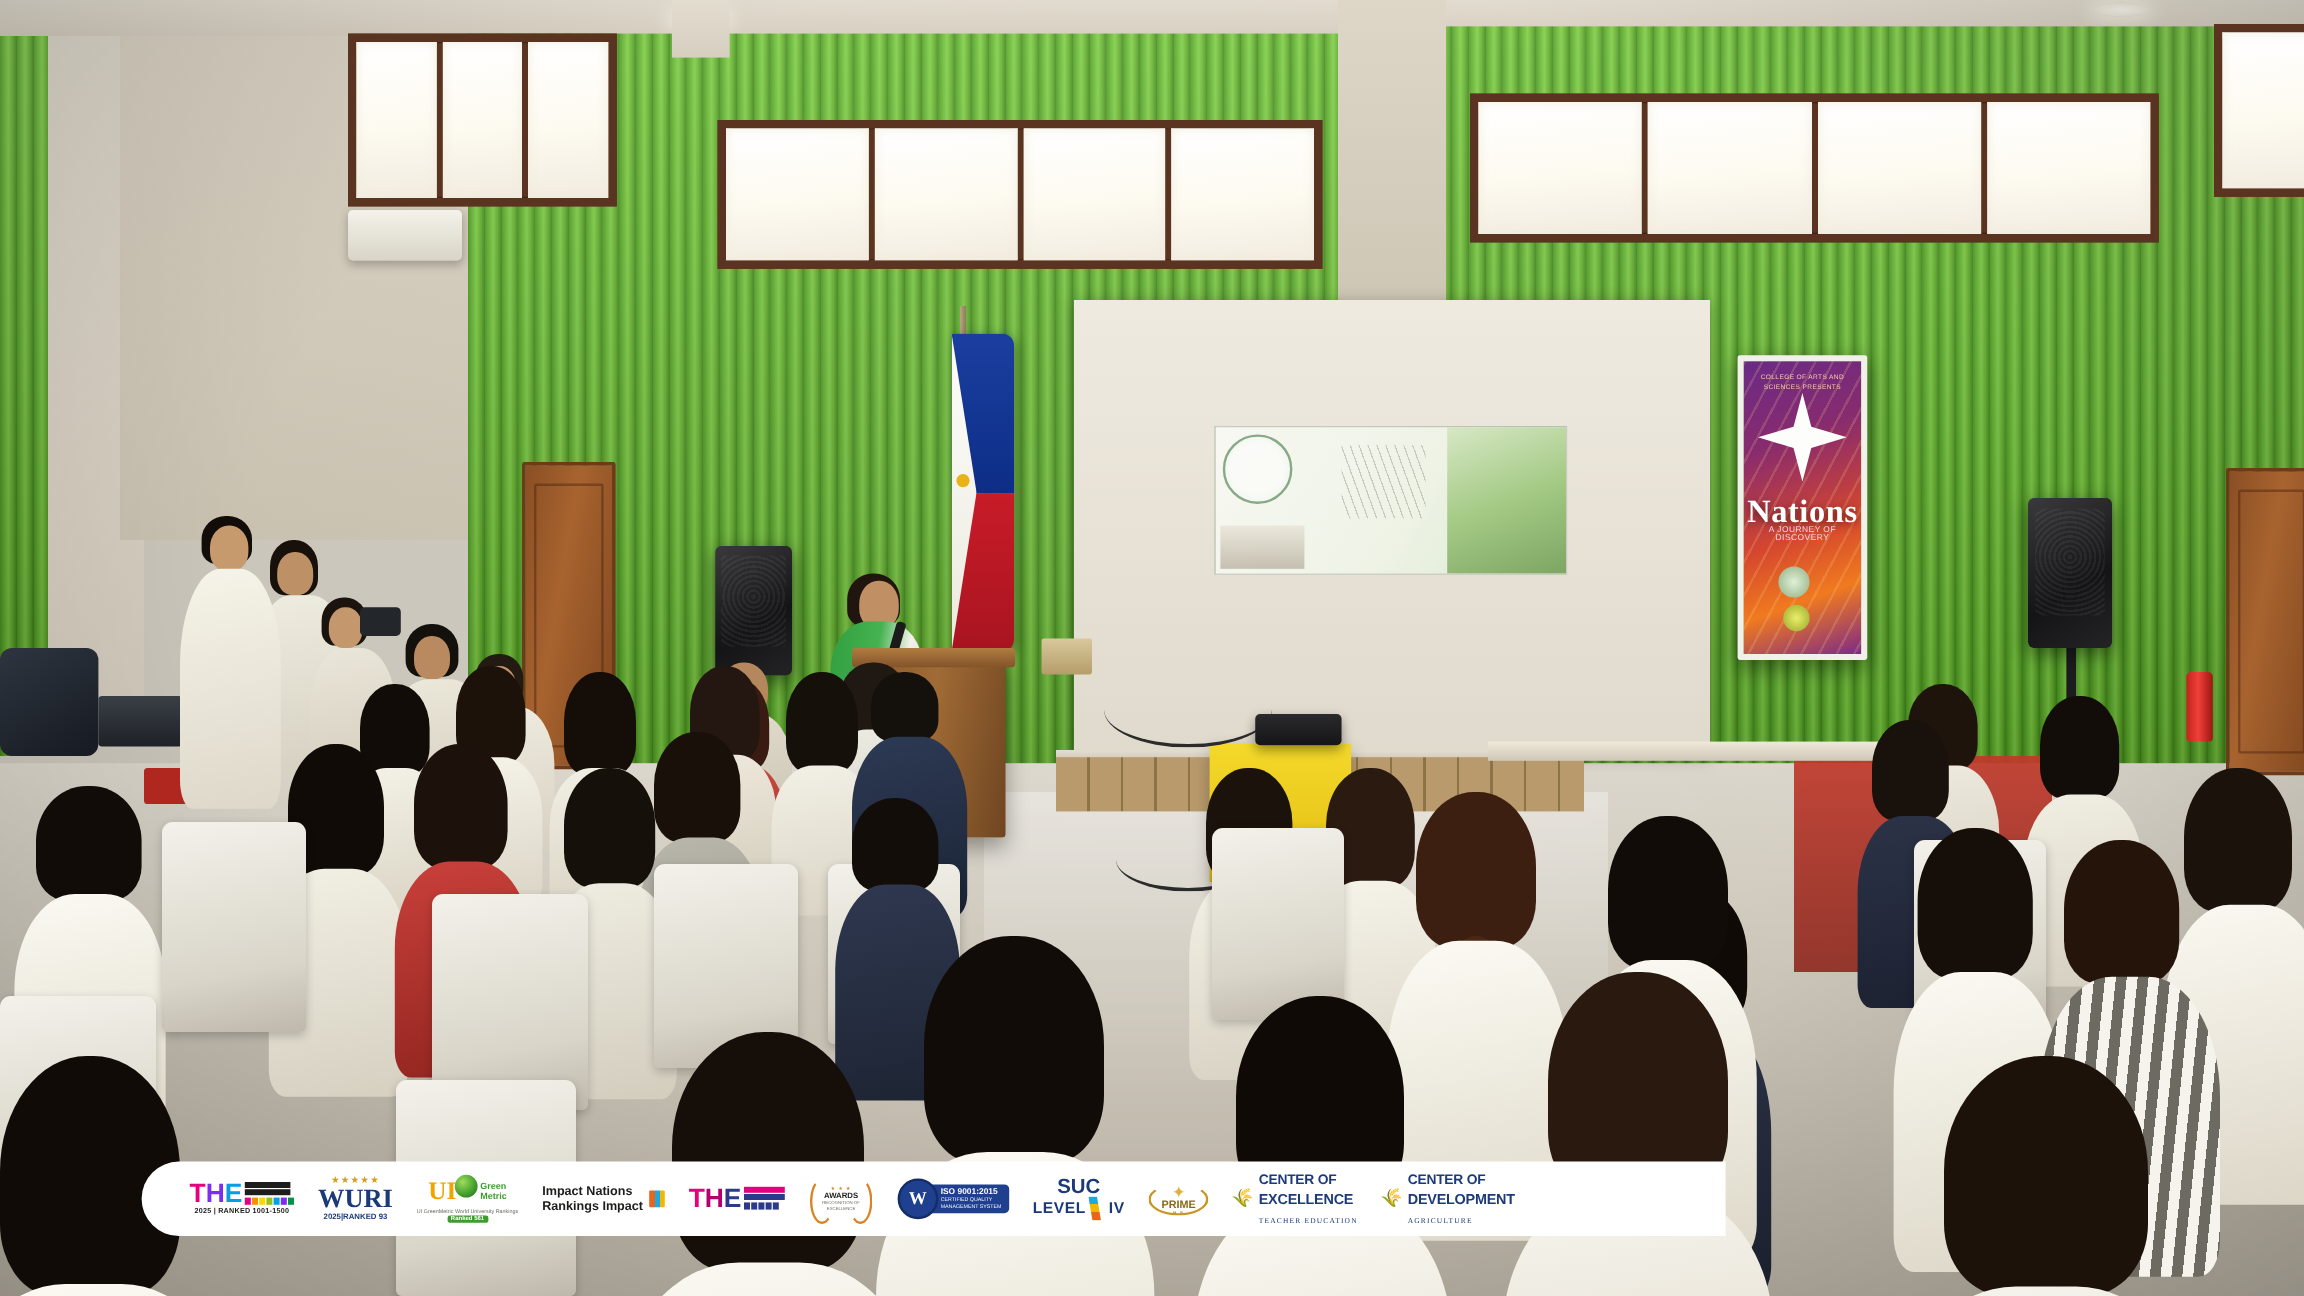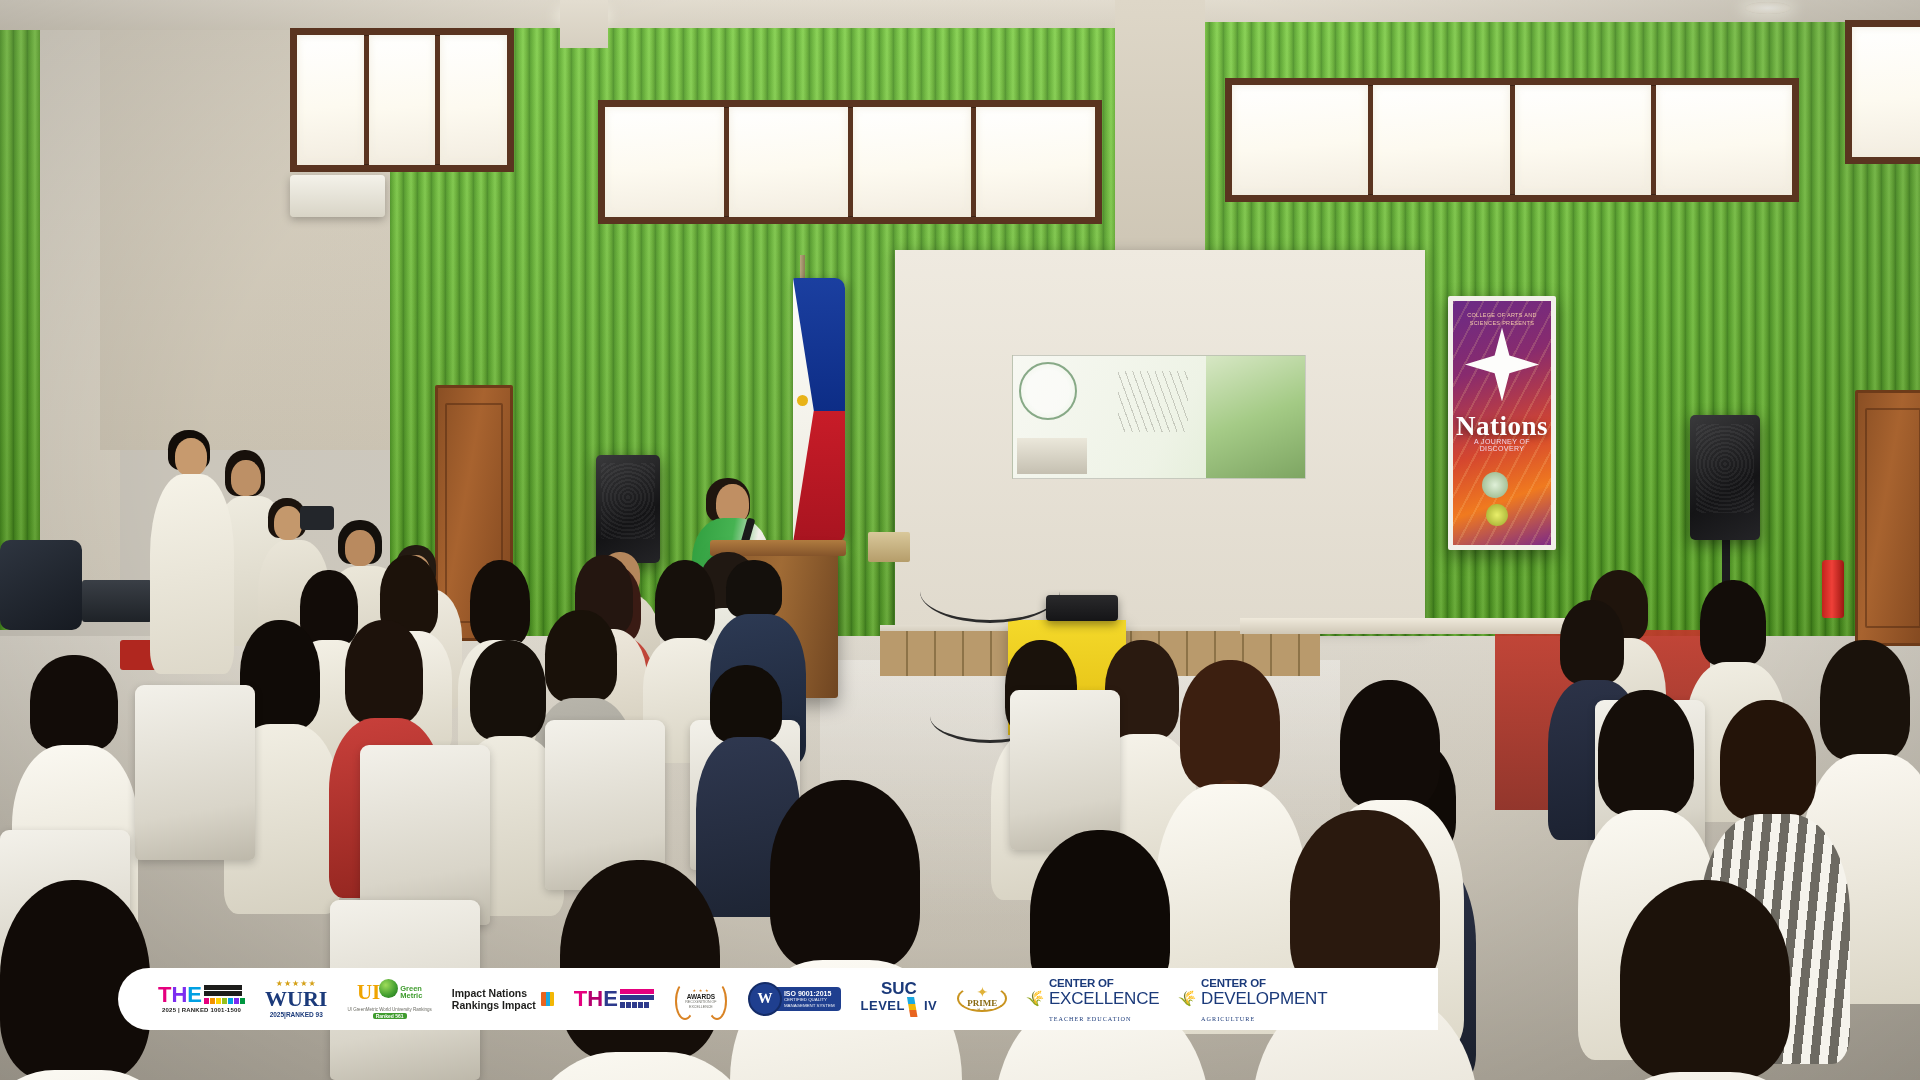--- a/index.html
+++ b/index.html
@@ -223,29 +223,29 @@
   .suc .s2{font-family:"Liberation Sans",sans-serif;font-weight:700;font-size:13px;color:#1b3a7a;line-height:1;letter-spacing:.5px;}
   .suc-flagIV{display:inline-block;width:17px;height:20px;vertical-align:middle;margin-left:2px;
     background:linear-gradient(180deg,#1aa9e1 0 33%,#f2b705 33% 66%,#e8641f 66% 100%);
     clip-path:polygon(0 0,42% 0,62% 100%,20% 100%);}
 
   
   .prime{text-align:center;position:relative;width:50px;}
   .prime .wreath{position:absolute;inset:0;border:2px solid #c9941f;border-radius:50%;
     border-top-color:transparent;}
   .prime .crest{font-size:14px;color:#e0b23a;line-height:1;}
-  .prime .nm{font-family:Liberation Serif, serif;font-weight:700;font-size:9px;color:#8a6a12;line-height:1;}
+  .prime .nm{font-family:Liberation Sans, sans-serif;font-weight:700;font-size:9px;color:#8a6a12;line-height:1;}
   .prime .sub{font-size:3.6px;color:#8a6a12;letter-spacing:1.2px;}
 
   
   .coe{display:flex;align-items:center;gap:3px;}
   .coe .wheat{font-size:15px;color:#c9941f;transform:rotate(-22deg);line-height:1;}
   .coe .words{line-height:1.02;}
   .coe .w1{font-family:"Liberation Sans",sans-serif;font-weight:700;font-size:11.5px;color:#1b3a7a;letter-spacing:-.2px;white-space:nowrap;}
-  .coe .w2{font-family:"Liberation Sans",sans-serif;font-weight:400;font-size:17px;color:#1b3a7a;letter-spacing:-.2px;white-space:nowrap;}
+  .coe .w2{font-family:"Liberation Sans",sans-serif;font-weight:700;font-size:12px;color:#1b3a7a;letter-spacing:-.2px;white-space:nowrap;}
   .coe .w3{font-family:"Liberation Serif",serif;font-size:6.2px;color:#1b3a7a;letter-spacing:1px;text-align:center;white-space:nowrap;}
 </style>
 </head>
 <body>
 
 <div id="stage">
 
   <div class="room">
 
     <div class="ceiling"></div>

